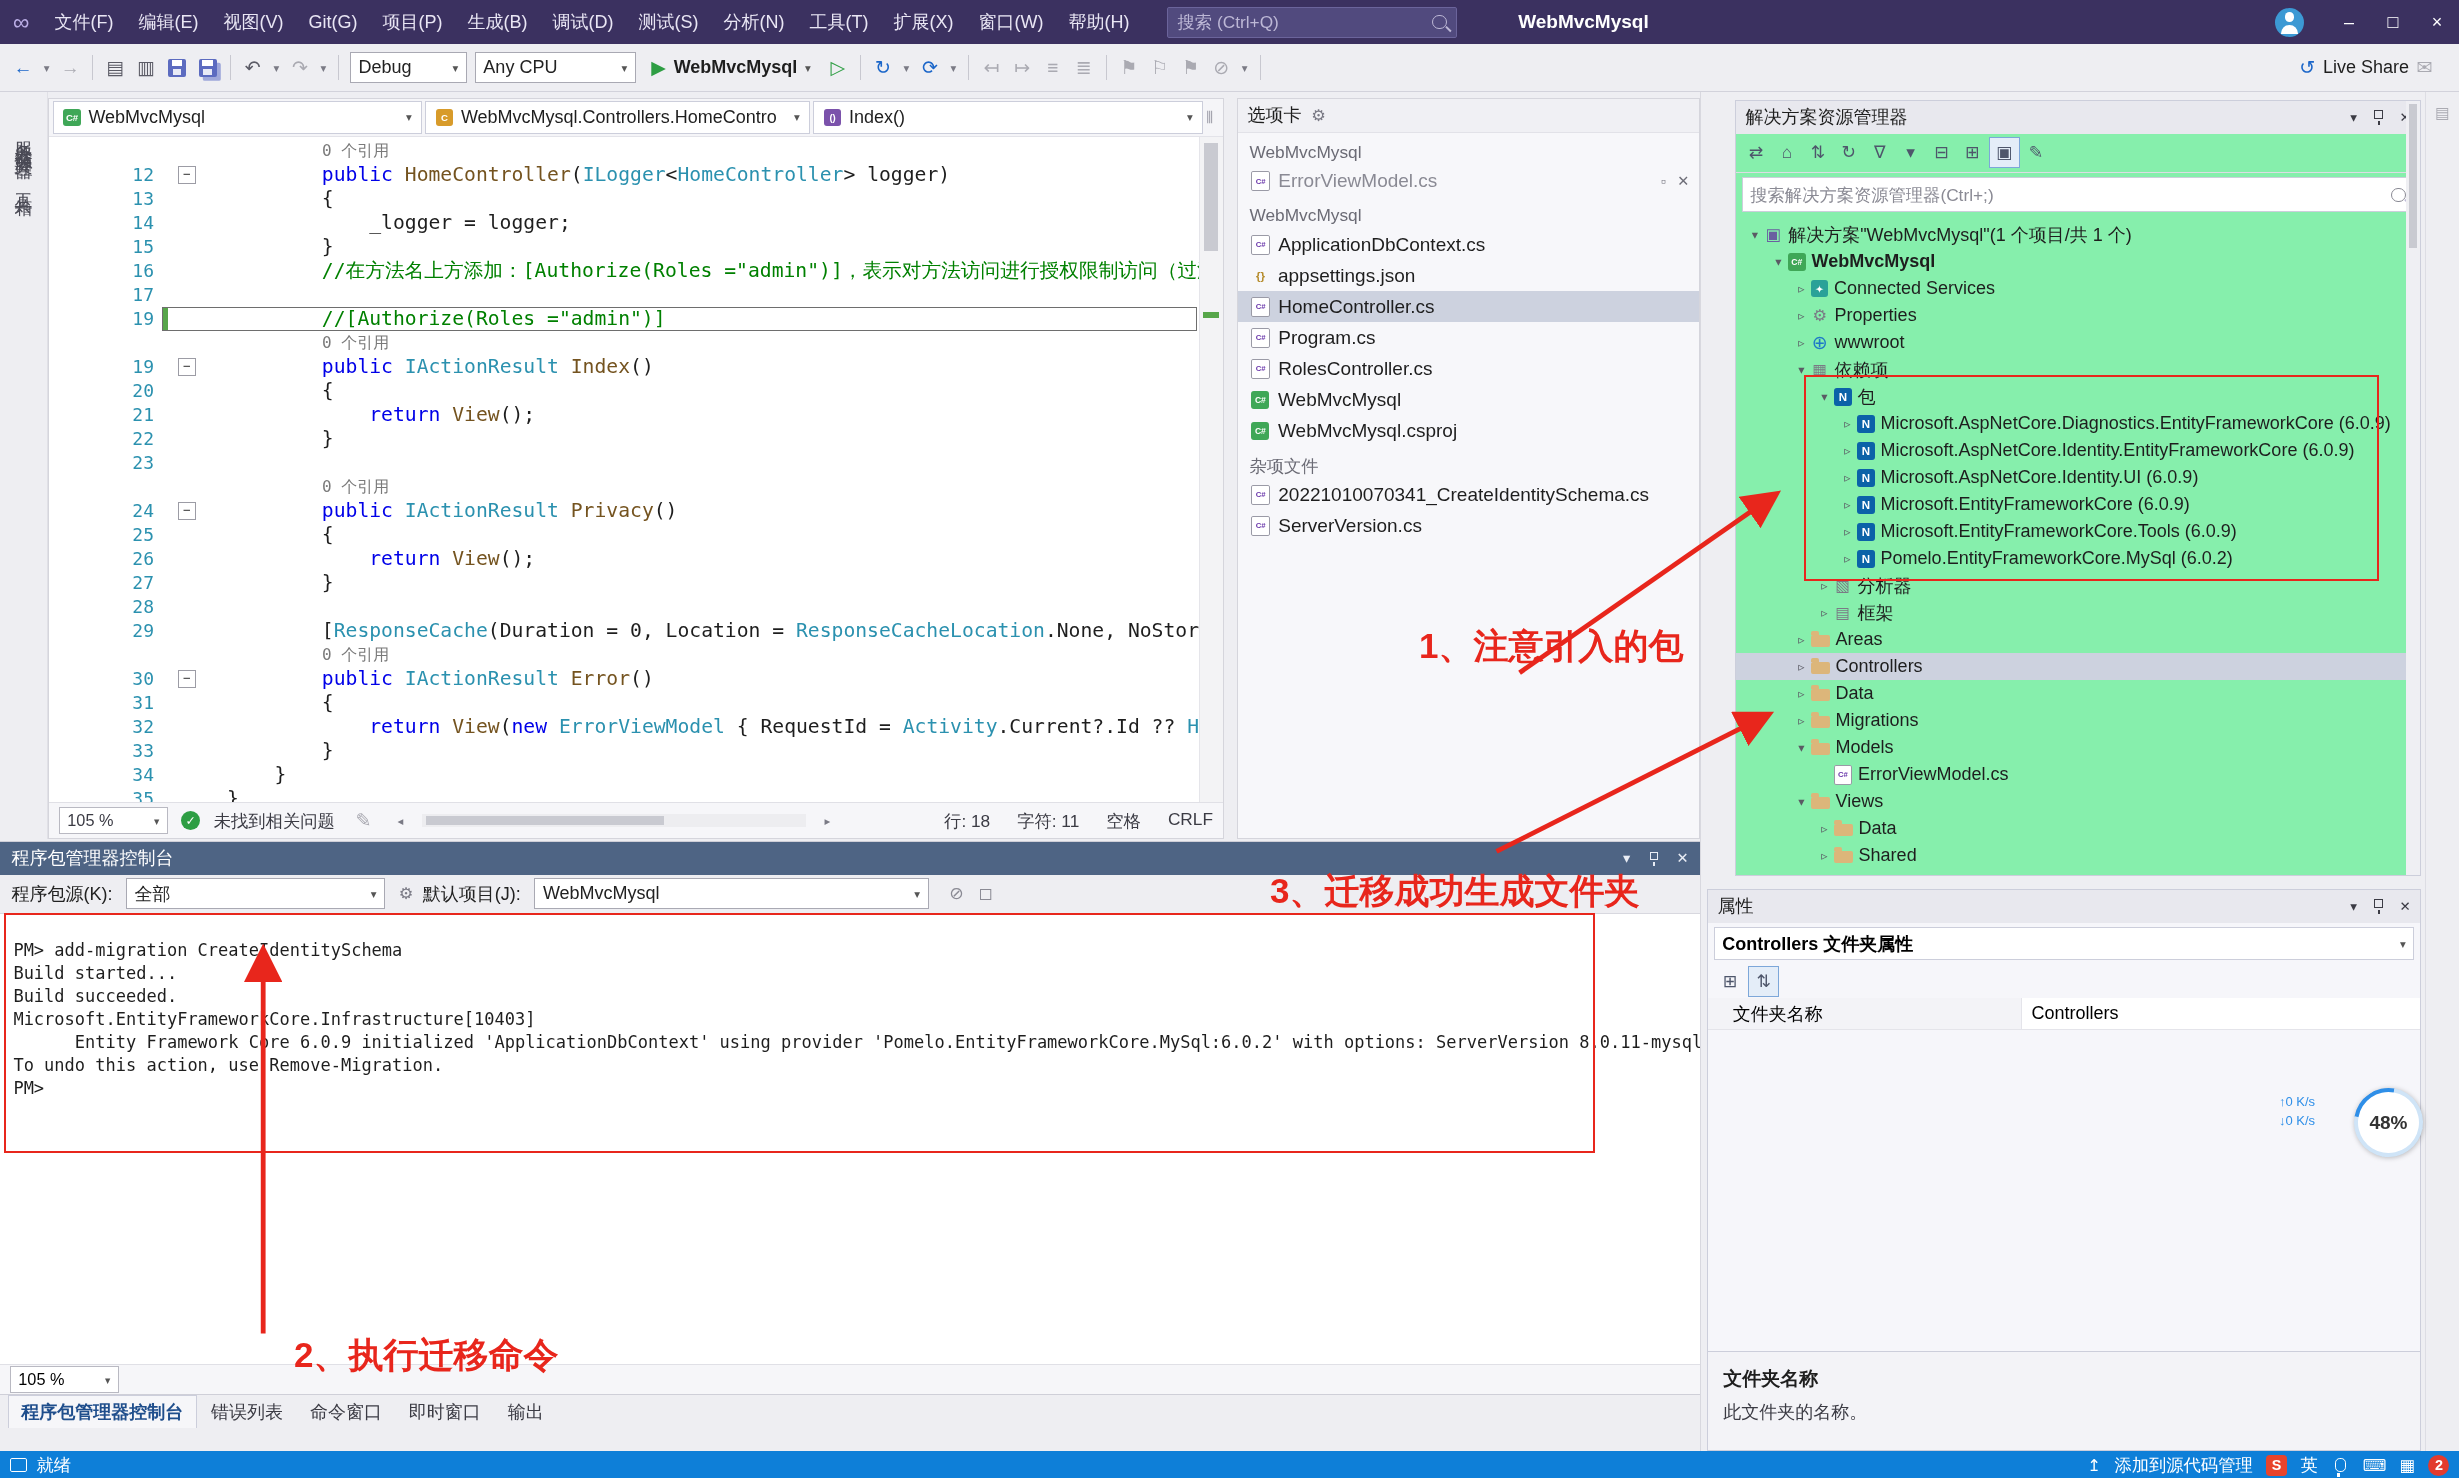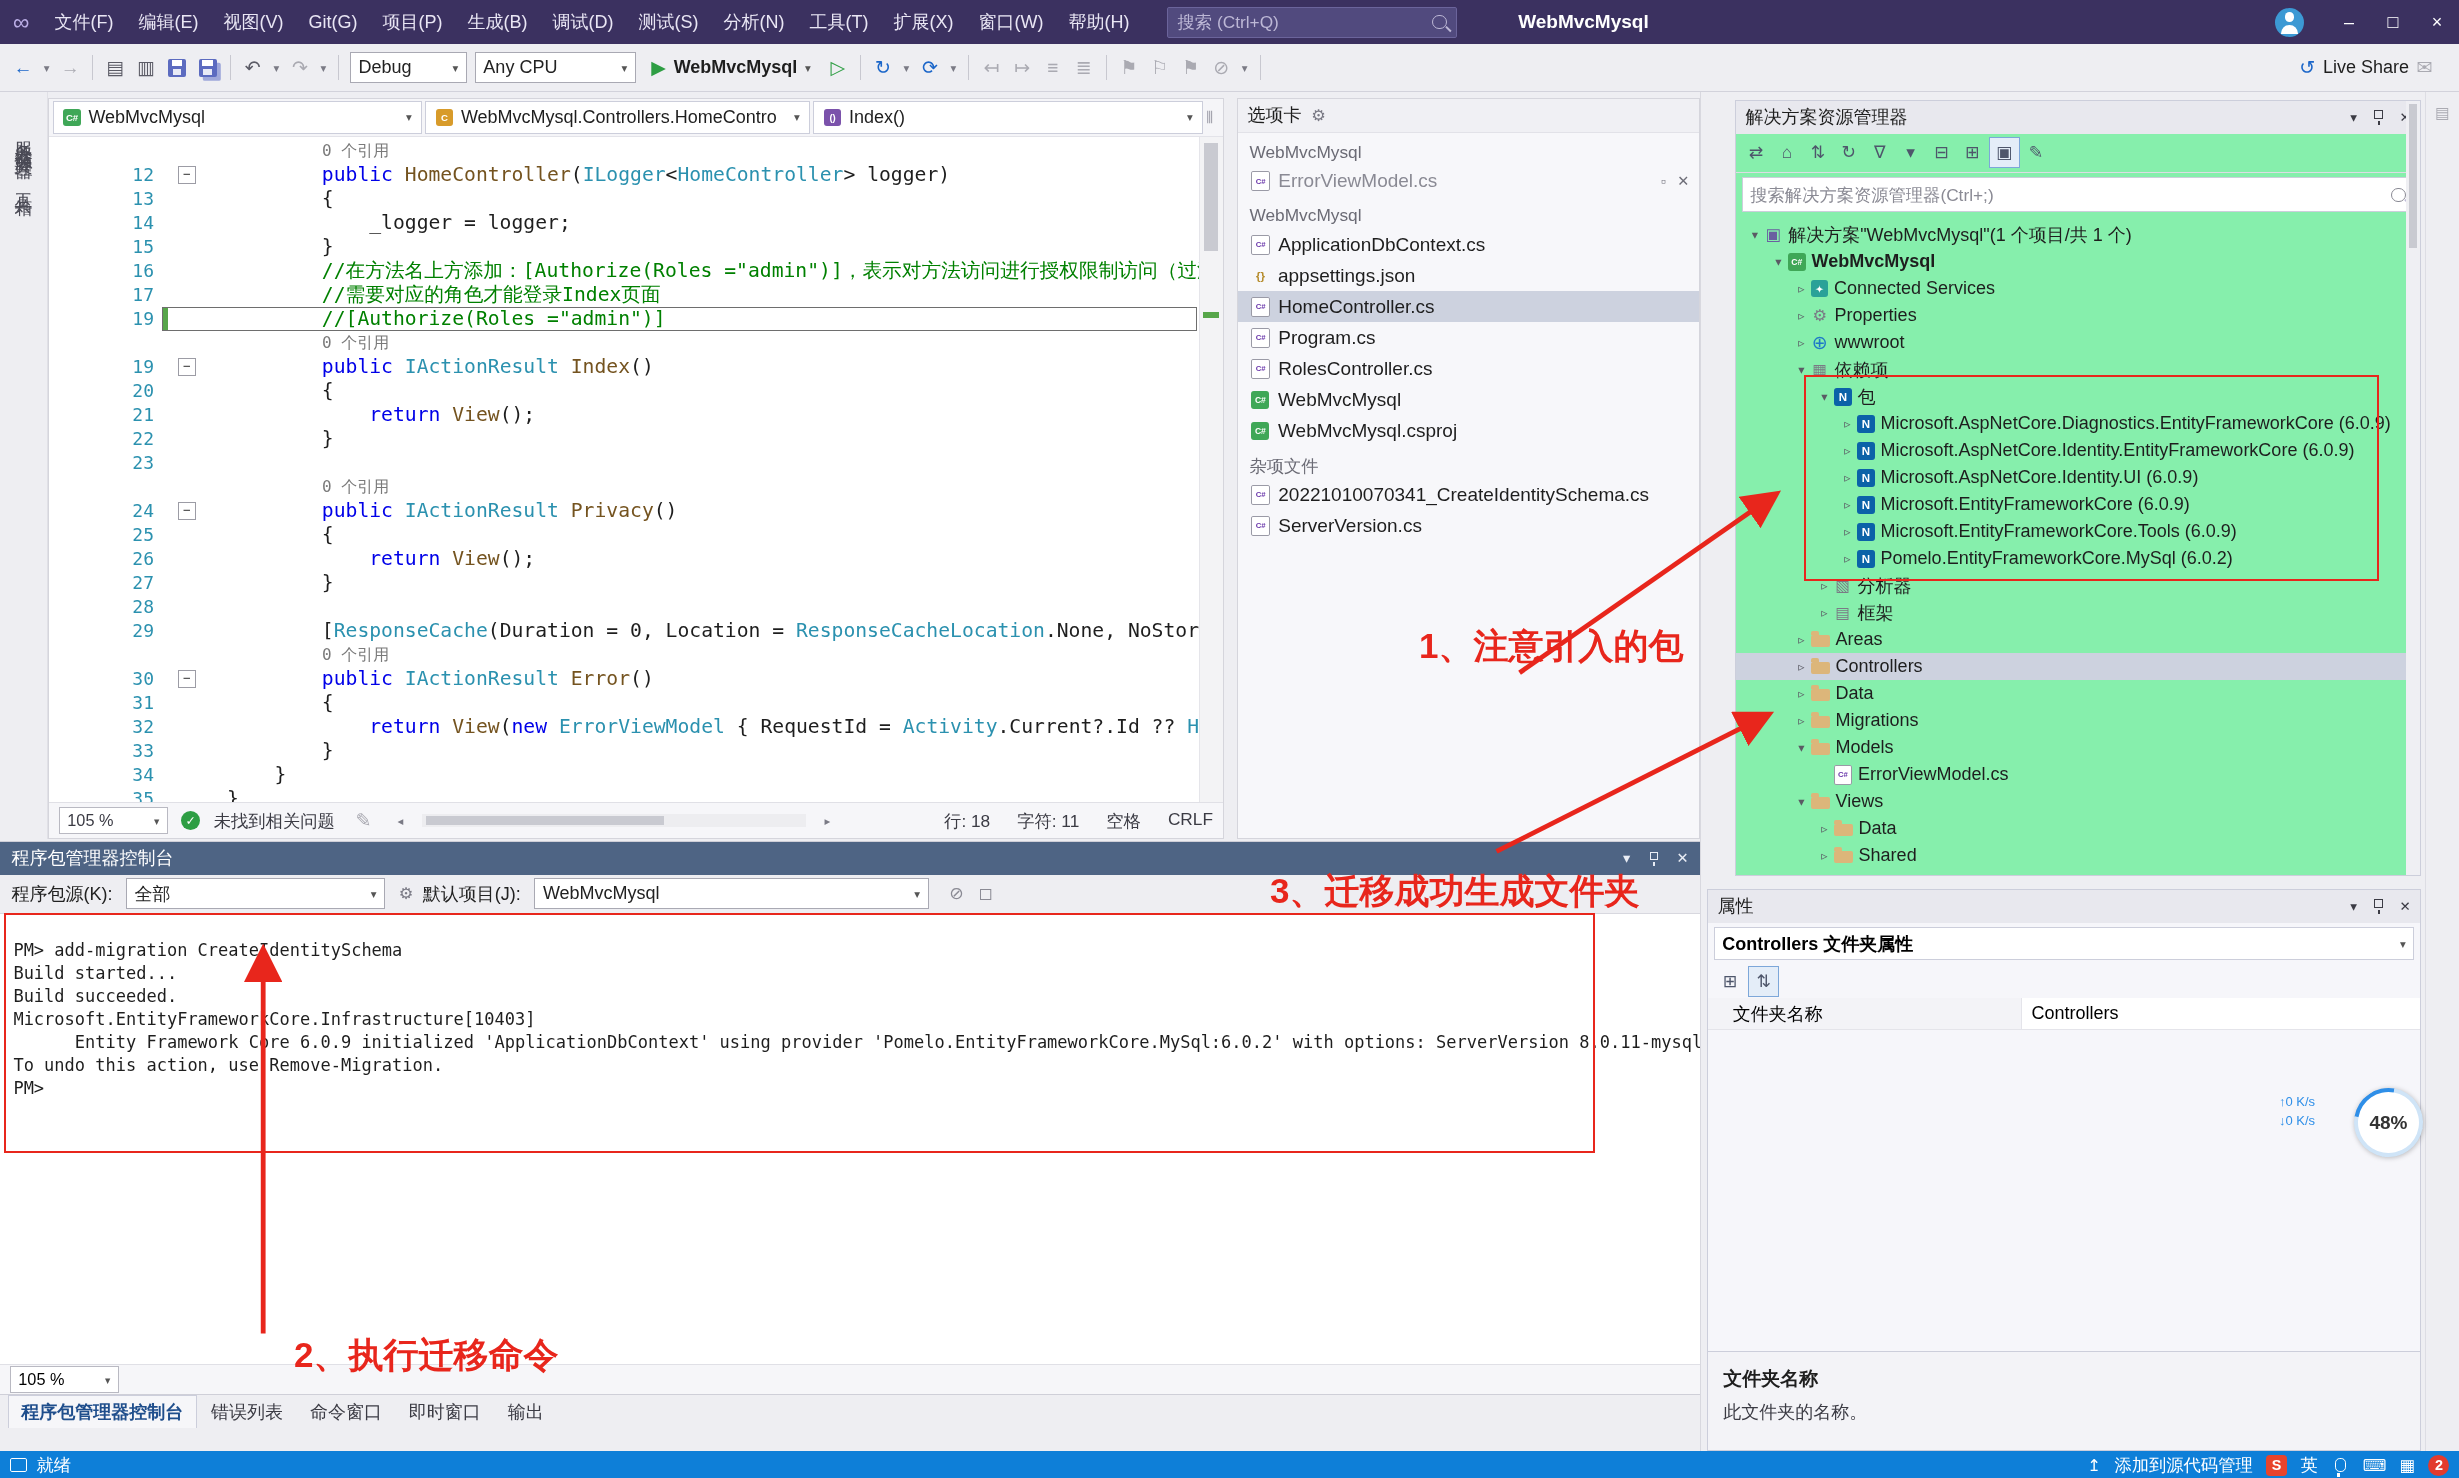--- a/index.html
+++ b/index.html
@@ -307,21 +307,21 @@
             <span class="crumb-end">⫴</span>
           </div>
           <div class="editor-body">
             <div class="code">
                 <div class="code-line lens"><div class="gutter"><span class="lnum"></span><span class="chg"></span><span class="foldcol"></span></div><div class="line-text"><span>0 个引用</span></div></div>
                 <div class="code-line"><div class="gutter"><span class="lnum">12</span><span class="chg"></span><span class="foldcol"><span class="foldbox">−</span></span></div><div class="line-text"><span class="tok-d">        </span><span class="tok-k">public</span><span class="tok-d"> </span><span class="tok-m">HomeController</span><span class="tok-d">(</span><span class="tok-t">ILogger</span><span class="tok-d">&lt;</span><span class="tok-t">HomeController</span><span class="tok-d">&gt; logger)</span></div></div>
                 <div class="code-line"><div class="gutter"><span class="lnum">13</span><span class="chg"></span><span class="foldcol"></span></div><div class="line-text"><span class="tok-d">        {</span></div></div>
                 <div class="code-line"><div class="gutter"><span class="lnum">14</span><span class="chg"></span><span class="foldcol"></span></div><div class="line-text"><span class="tok-d">            _logger = logger;</span></div></div>
                 <div class="code-line"><div class="gutter"><span class="lnum">15</span><span class="chg"></span><span class="foldcol"></span></div><div class="line-text"><span class="tok-d">        }</span></div></div>
                 <div class="code-line"><div class="gutter"><span class="lnum">16</span><span class="chg"></span><span class="foldcol"></span></div><div class="line-text"><span class="tok-c">        //在方法名上方添加：[Authorize(Roles ="admin")]，表示对方法访问进行授权限制访问（过滤器）</span></div></div>
-                <div class="code-line"><div class="gutter"><span class="lnum">17</span><span class="chg"></span><span class="foldcol"></span></div><div class="line-text"><span class="tok-c">        //需要对应的角色才能登录Index页面</span></div></div>
+                <div class="code-line"><div class="gutter"><span class="lnum">17</span><span class="chg"></span><span class="foldcol"></span></div></div>
                 <div class="code-line current"><div class="gutter"><span class="lnum">19</span><span class="chg on"></span><span class="foldcol"></span></div><div class="line-text"><span class="tok-c">        //[Authorize(Roles ="admin")]</span></div></div>
                 <div class="code-line lens"><div class="gutter"><span class="lnum"></span><span class="chg"></span><span class="foldcol"></span></div><div class="line-text"><span>0 个引用</span></div></div>
                 <div class="code-line"><div class="gutter"><span class="lnum">19</span><span class="chg"></span><span class="foldcol"><span class="foldbox">−</span></span></div><div class="line-text"><span class="tok-d">        </span><span class="tok-k">public</span><span class="tok-d"> </span><span class="tok-t">IActionResult</span><span class="tok-d"> </span><span class="tok-m">Index</span><span class="tok-d">()</span></div></div>
                 <div class="code-line"><div class="gutter"><span class="lnum">20</span><span class="chg"></span><span class="foldcol"></span></div><div class="line-text"><span class="tok-d">        {</span></div></div>
                 <div class="code-line"><div class="gutter"><span class="lnum">21</span><span class="chg"></span><span class="foldcol"></span></div><div class="line-text"><span class="tok-d">            </span><span class="tok-k">return</span><span class="tok-d"> </span><span class="tok-m">View</span><span class="tok-d">();</span></div></div>
                 <div class="code-line"><div class="gutter"><span class="lnum">22</span><span class="chg"></span><span class="foldcol"></span></div><div class="line-text"><span class="tok-d">        }</span></div></div>
                 <div class="code-line"><div class="gutter"><span class="lnum">23</span><span class="chg"></span><span class="foldcol"></span></div><div class="line-text"></div></div>
                 <div class="code-line lens"><div class="gutter"><span class="lnum"></span><span class="chg"></span><span class="foldcol"></span></div><div class="line-text"><span>0 个引用</span></div></div>
                 <div class="code-line"><div class="gutter"><span class="lnum">24</span><span class="chg"></span><span class="foldcol"><span class="foldbox">−</span></span></div><div class="line-text"><span class="tok-d">        </span><span class="tok-k">public</span><span class="tok-d"> </span><span class="tok-t">IActionResult</span><span class="tok-d"> </span><span class="tok-m">Privacy</span><span class="tok-d">()</span></div></div>
                 <div class="code-line"><div class="gutter"><span class="lnum">25</span><span class="chg"></span><span class="foldcol"></span></div><div class="line-text"><span class="tok-d">        {</span></div></div>

